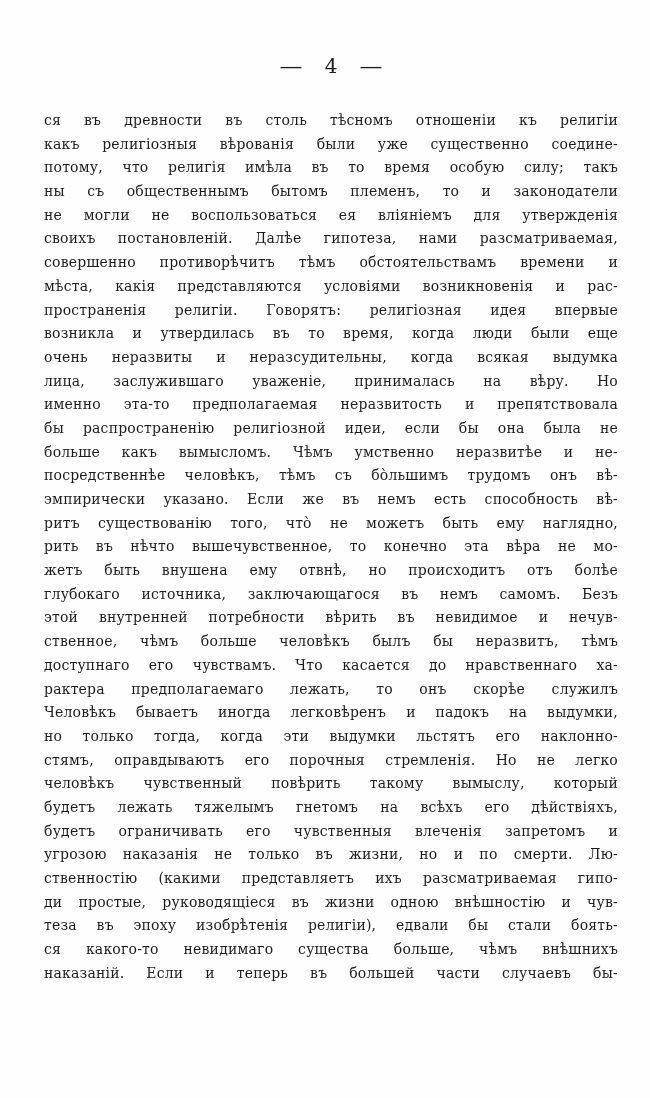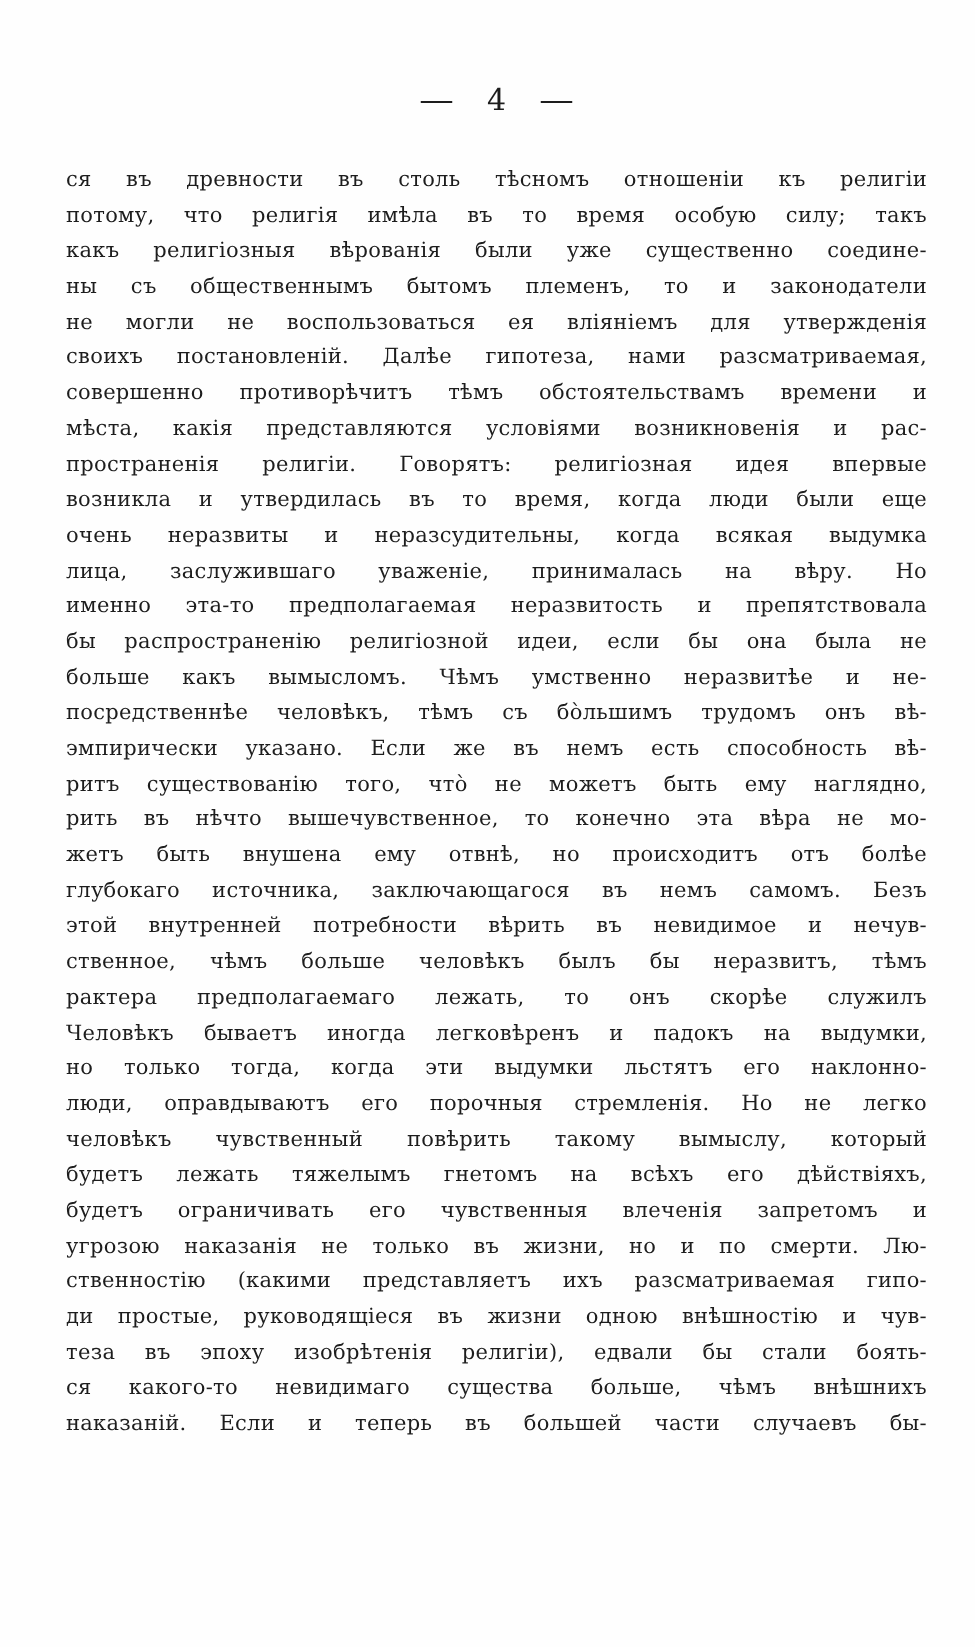--- a/index.html
+++ b/index.html
@@ -56,46 +56,47 @@
 <div class="page">
 
   <div class="page-number-row">
     <span class="dash">—</span>
     <span>4</span>
     <span class="dash">—</span>
   </div>
 
   <div class="text-block" id="lines-container">
       <div class="line">ся въ древности въ столь тѣсномъ отношеніи къ религіи</div>
+      <div class="line">какъ религіозныя вѣрованія были уже существенно соедине-</div>
       <div class="line">потому, что религія имѣла въ то время особую силу; такъ</div>
-      <div class="line">какъ религіозныя вѣрованія были уже существенно соедине-</div>
       <div class="line">ны съ общественнымъ бытомъ племенъ, то и законодатели</div>
       <div class="line">не могли не воспользоваться ея вліяніемъ для утвержденія</div>
       <div class="line">своихъ постановленій. Далѣе гипотеза, нами разсматриваемая,</div>
       <div class="line">совершенно противорѣчитъ тѣмъ обстоятельствамъ времени и</div>
       <div class="line">мѣста, какія представляются условіями возникновенія и рас-</div>
       <div class="line">пространенія религіи. Говорятъ: религіозная идея впервые</div>
       <div class="line">возникла и утвердилась въ то время, когда люди были еще</div>
       <div class="line">очень неразвиты и неразсудительны, когда всякая выдумка</div>
       <div class="line">лица, заслужившаго уваженіе, принималась на вѣру. Но</div>
       <div class="line">именно эта-то предполагаемая неразвитость и препятствовала</div>
       <div class="line">бы распространенію религіозной идеи, если бы она была не</div>
       <div class="line">больше какъ вымысломъ. Чѣмъ умственно неразвитѣе и не-</div>
       <div class="line">посредственнѣе человѣкъ, тѣмъ съ бо̀льшимъ трудомъ онъ вѣ-</div>
       <div class="line">эмпирически указано. Если же въ немъ есть способность вѣ-</div>
       <div class="line">ритъ существованію того, что̀ не можетъ быть ему наглядно,</div>
       <div class="line">рить въ нѣчто вышечувственное, то конечно эта вѣра не мо-</div>
       <div class="line">жетъ быть внушена ему отвнѣ, но происходитъ отъ болѣе</div>
       <div class="line">глубокаго источника, заключающагося въ немъ самомъ. Безъ</div>
       <div class="line">этой внутренней потребности вѣрить въ невидимое и нечув-</div>
       <div class="line">ственное, чѣмъ больше человѣкъ былъ бы неразвитъ, тѣмъ</div>
+      <div class="line">доступнаго его чувствамъ. Что касается до нравственнаго ха-</div>
       <div class="line">рактера предполагаемаго лежать, то онъ скорѣе служилъ</div>
       <div class="line">Человѣкъ бываетъ иногда легковѣренъ и падокъ на выдумки,</div>
       <div class="line">но только тогда, когда эти выдумки льстятъ его наклонно-</div>
-      <div class="line">люди, оправдываютъ его порочныя стремленія. Но не легко</div>
+      <div class="line">стямъ, оправдываютъ его порочныя стремленія. Но не легко</div>
       <div class="line">человѣкъ чувственный повѣрить такому вымыслу, который</div>
       <div class="line">будетъ лежать тяжелымъ гнетомъ на всѣхъ его дѣйствіяхъ,</div>
       <div class="line">будетъ ограничивать его чувственныя влеченія запретомъ и</div>
       <div class="line">угрозою наказанія не только въ жизни, но и по смерти. Лю-</div>
       <div class="line">ственностію (какими представляетъ ихъ разсматриваемая гипо-</div>
       <div class="line">ди простые, руководящіеся въ жизни одною внѣшностію и чув-</div>
       <div class="line">теза въ эпоху изобрѣтенія религіи), едвали бы стали боять-</div>
       <div class="line">ся какого-то невидимаго существа больше, чѣмъ внѣшнихъ</div>
       <div class="line">наказаній. Если и теперь въ большей части случаевъ бы-</div>
     </div>

